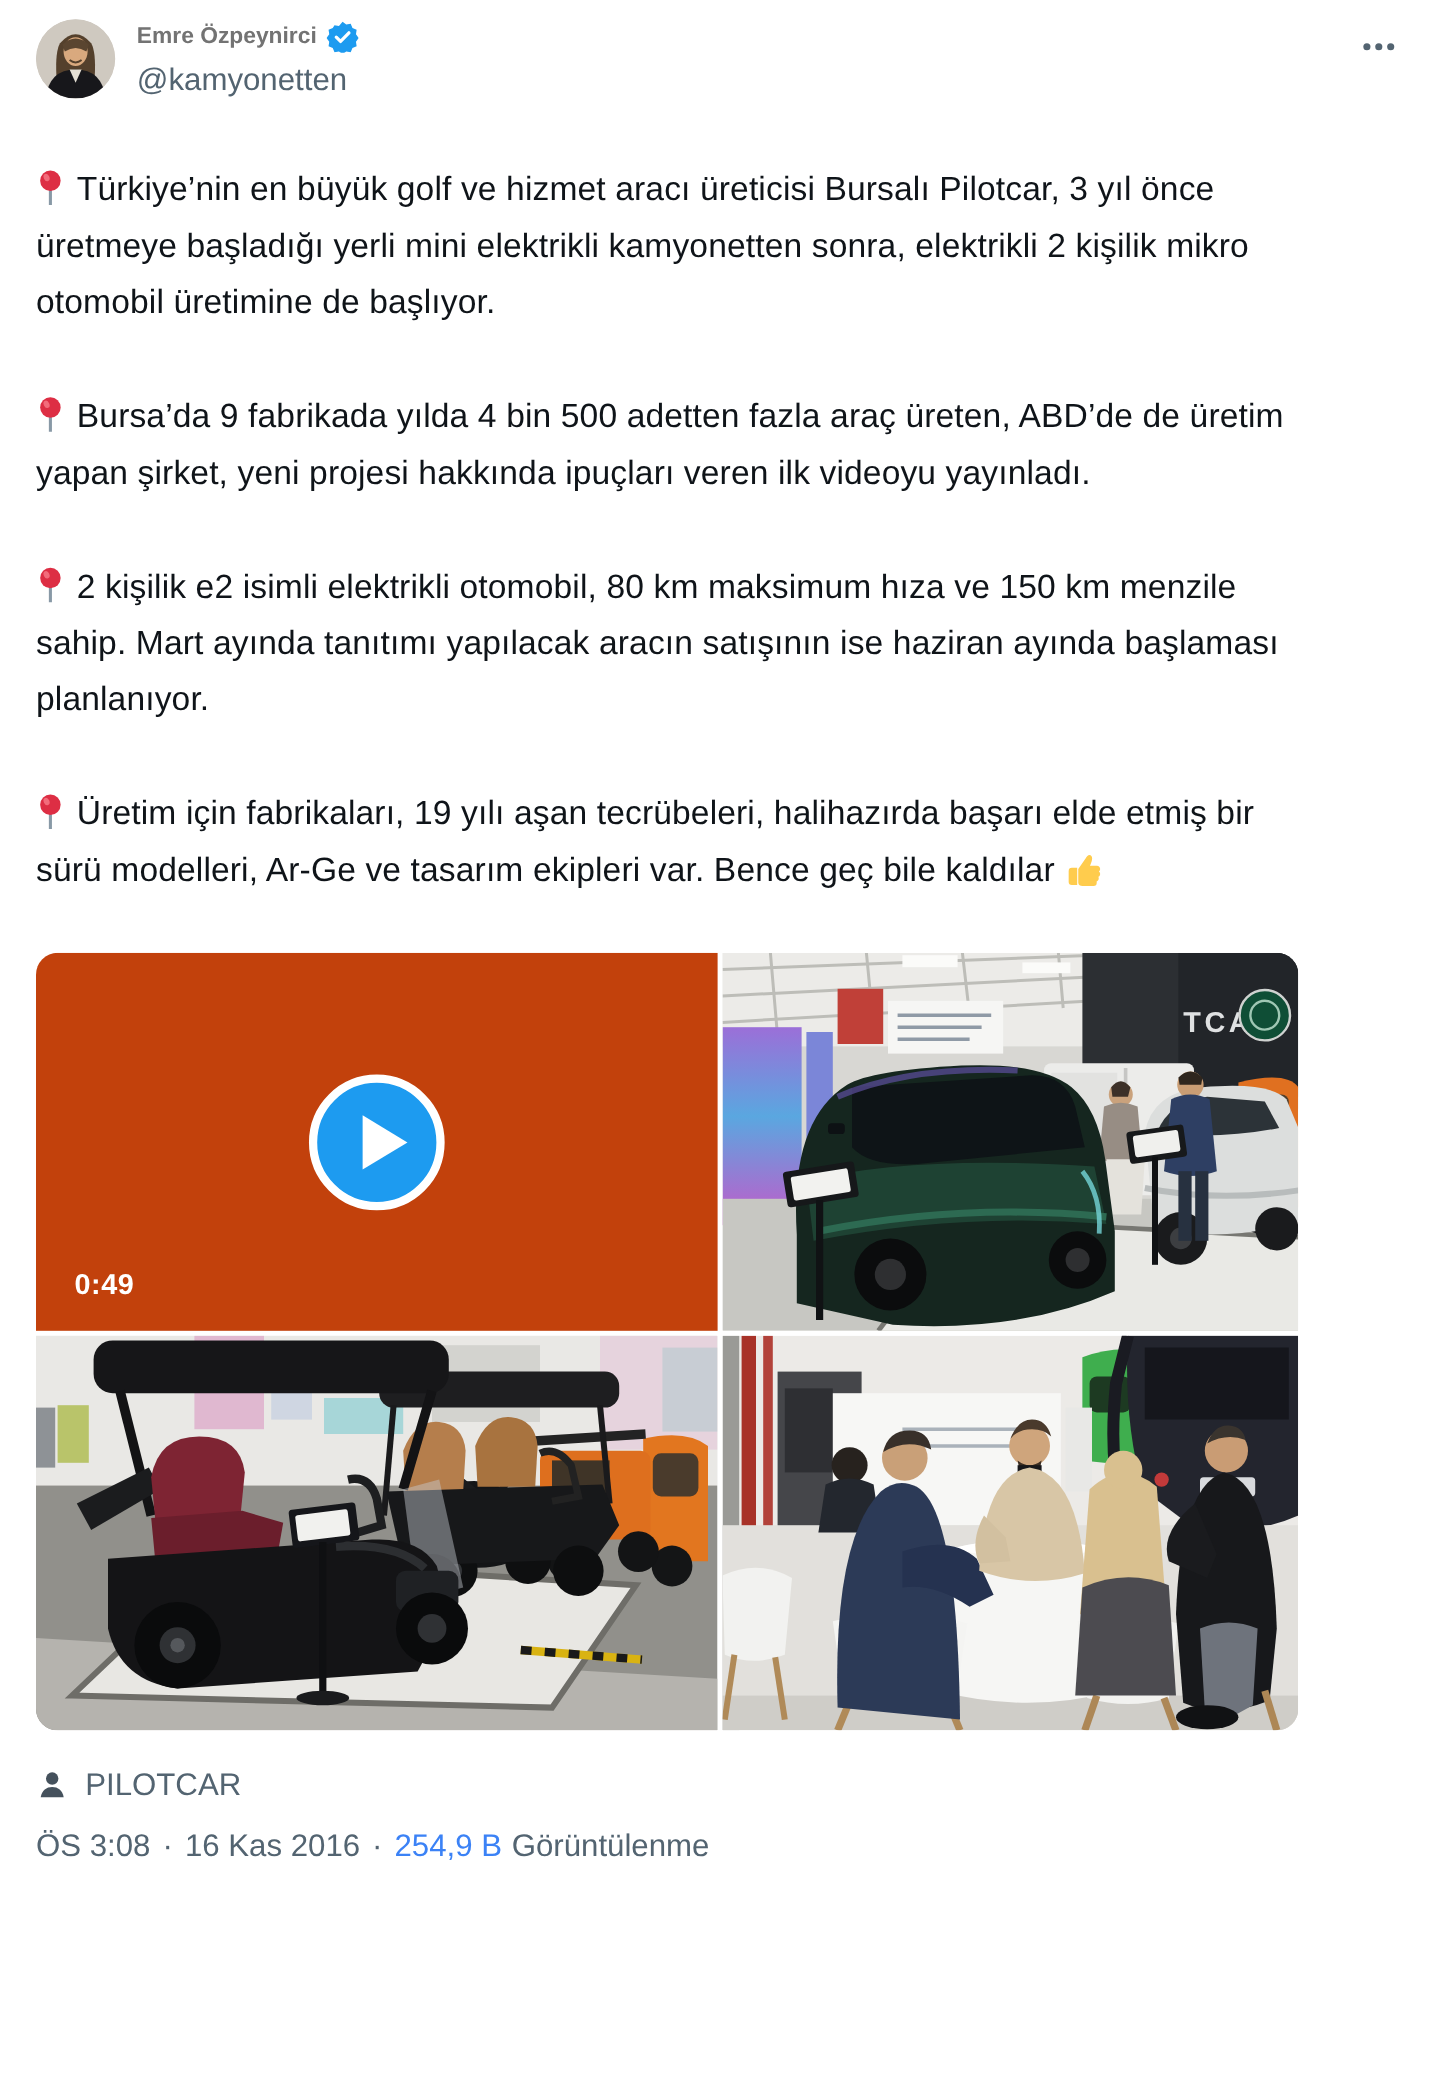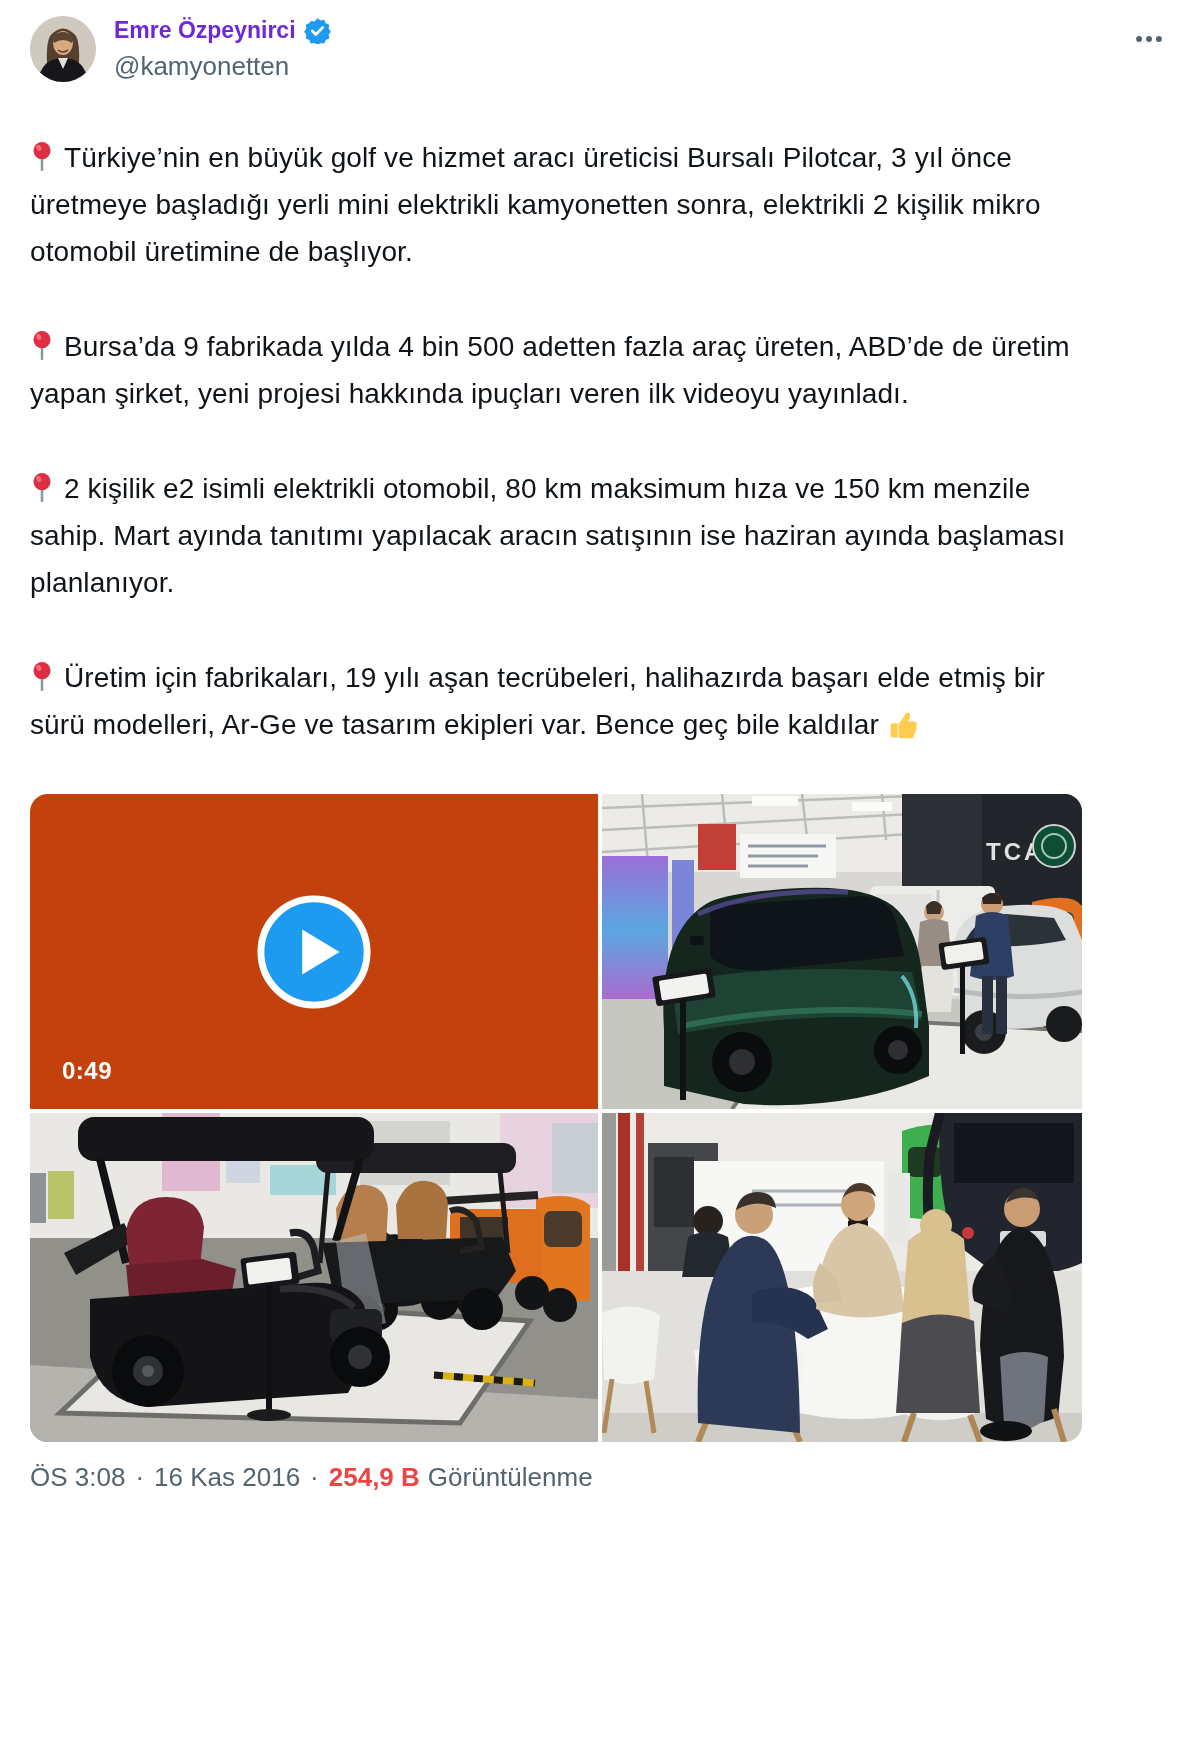--- a/index.html
+++ b/index.html
@@ -8,21 +8,21 @@
     font-family:"Liberation Sans", sans-serif; color:#0f1419; overflow:hidden;
   }
   .inner { padding:16px 30px 0 30px; }
 
   
   .tweet-header { display:flex; align-items:flex-start; position:relative; height:70px; }
   .avatar { width:66px; height:66px; border-radius:50%; overflow:hidden; flex:0 0 auto; background:#cfc9c0; }
   .avatar svg { display:block; }
   .names { margin-left:18px; padding-top:1px; }
   .name-row { display:flex; align-items:center; gap:8px; }
-  .display-name { font-weight:bold; font-size:23px; color:#6d28d9; }
+  .display-name { font-weight:bold; font-size:19px; color:#737373; }
   .handle { font-size:26px; color:#536471; margin-top:7px; }
   .more-btn { position:absolute; right:4px; top:6px; cursor:pointer; }
 
   
   .tweet-text { margin:0; font-size:28px; line-height:47px; color:#0f1419; width:1050px; letter-spacing:0.1px; }
   .headline { margin-top:34px; }
   .para { margin-top:48px; }
   .pin { display:inline-block; width:24px; height:32px; vertical-align:-6px; margin-right:10px; }
   .dbl-excl { color:#dd2e44; font-weight:800; margin-left:10px; letter-spacing:2px; font-size:30px; }
   .thumb { display:inline-block; width:32px; height:32px; vertical-align:-7px; margin-left:8px; }
@@ -37,21 +37,21 @@
   .tile svg.scene { display:block; width:100%; height:100%; }
   .video-tile { background:#c2410c; display:flex; align-items:center; justify-content:center; }
   .play-btn { width:118px; height:118px; }
   .duration { position:absolute; left:32px; bottom:24px; color:#ffffff; font-size:24px; font-weight:600; letter-spacing:0.5px; }
 
   
   .tag-row { margin-top:30px; display:flex; align-items:center; gap:14px; color:#536471; font-size:26px; cursor:pointer; }
   .tag-row svg { display:block; }
   .footer { margin-top:20px; font-size:26px; color:#536471; }
   .footer .sep { margin:0 10px; }
-  .footer .views-count { color:#ef4444; font-weight:bold; }
+  .footer .views-count { color:#3b82f6; font-weight:normal; }
   .footer .views-label { margin-left:8px; }
 </style>
 </head>
 <body>
 
 <div class="page">
   <div class="inner">
 
     <div class="tweet-header">
       <div class="avatar">
@@ -346,19 +346,26 @@
           <path d="M404 90 q6 -16 18 -15 q12 1 14 12 q-16 -6 -32 3 z" fill="#3a342e"></path>
           <path d="M378 232 q4 -108 40 -118 q40 8 44 130 l-6 60 q-40 16 -72 2 z" fill="#17181b"></path>
           <path d="M394 140 q-30 24 -22 48 l32 14 l8 -20 z" fill="#1a1b1e"></path>
           <path d="M398 244 q24 -10 48 0 l-4 64 l-18 10 l-22 -6 z" fill="#6e737c"></path>
           <ellipse cx="404" cy="318" rx="26" ry="10" fill="#111214"></ellipse>
           <line x1="452" y1="296" x2="462" y2="329" stroke="#ad8756" stroke-width="6"></line>
         </svg>
       </div>
     </div>
 
+    <div class="tag-row">
+      <svg width="27" height="27" viewBox="0 0 24 24">
+        <circle cx="12" cy="7.2" r="4.6" fill="#45515c"></circle>
+        <path d="M3.5 21 c.8 -5.2 4.3 -7.6 8.5 -7.6 s7.7 2.4 8.5 7.6 z" fill="#45515c"></path>
+      </svg>
+      <span>PILOTCAR</span>
+    </div>
 
     <div class="footer">
       <span>ÖS 3:08</span><span class="sep">·</span><span>16 Kas 2016</span><span class="sep">·</span><span class="views-count">254,9 B</span><span class="views-label">Görüntülenme</span>
     </div>
 
   </div>
 </div>
 
 </body></html>

